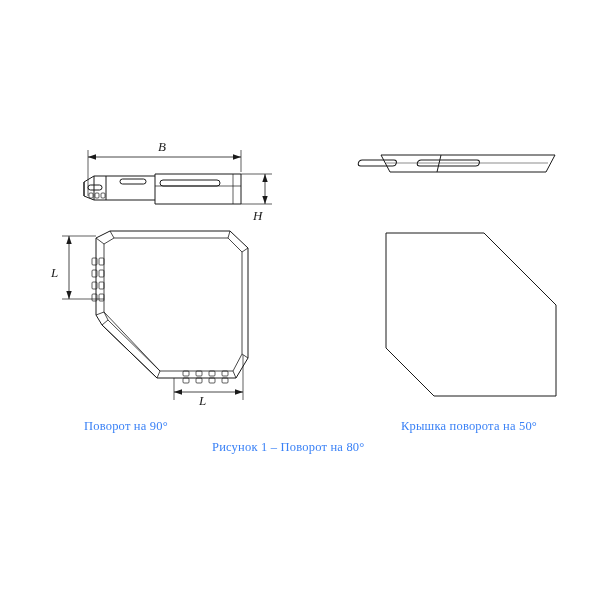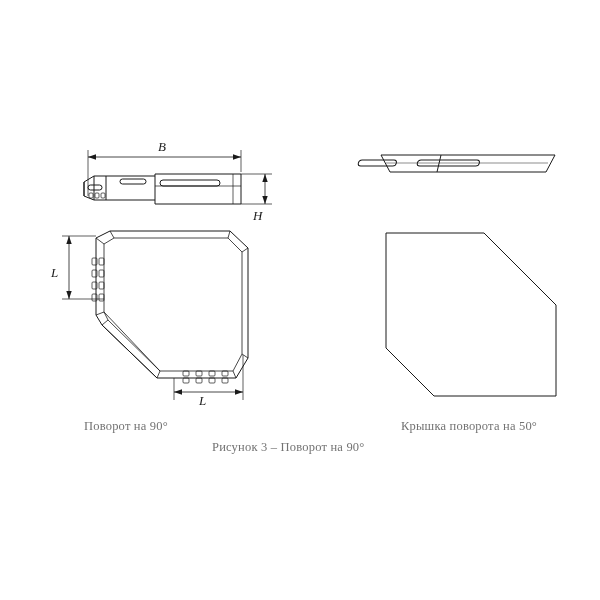--- a/index.html
+++ b/index.html
@@ -19,21 +19,21 @@
     position: absolute;
     left: 0;
     top: 0;
     width: 600px;
     height: 600px;
   }
   .caption {
     position: absolute;
     font-family: "Liberation Serif", serif;
     font-size: 12.5px;
-    color: #737373;
+    color: #3b82f6;
     white-space: nowrap;
     letter-spacing: 0.2px;
   }
   #cap-left {
     left: 84px;
     top: 419px;
   }
   #cap-right {
     left: 401px;
     top: 419px;
@@ -164,13 +164,13 @@
 
 </svg>
 
 <div class="dim-label" id="lbl-B">B</div>
 <div class="dim-label" id="lbl-H">H</div>
 <div class="dim-label" id="lbl-L1">L</div>
 <div class="dim-label" id="lbl-L2">L</div>
 
 <div class="caption" id="cap-left">Поворот на 90°</div>
 <div class="caption" id="cap-right">Крышка поворота на 50°</div>
-<div class="caption" id="cap-fig">Рисунок 3 – Поворот на 90°</div>
+<div class="caption" id="cap-fig">Рисунок 1 – Поворот на 80°</div>
 
 </body></html>

